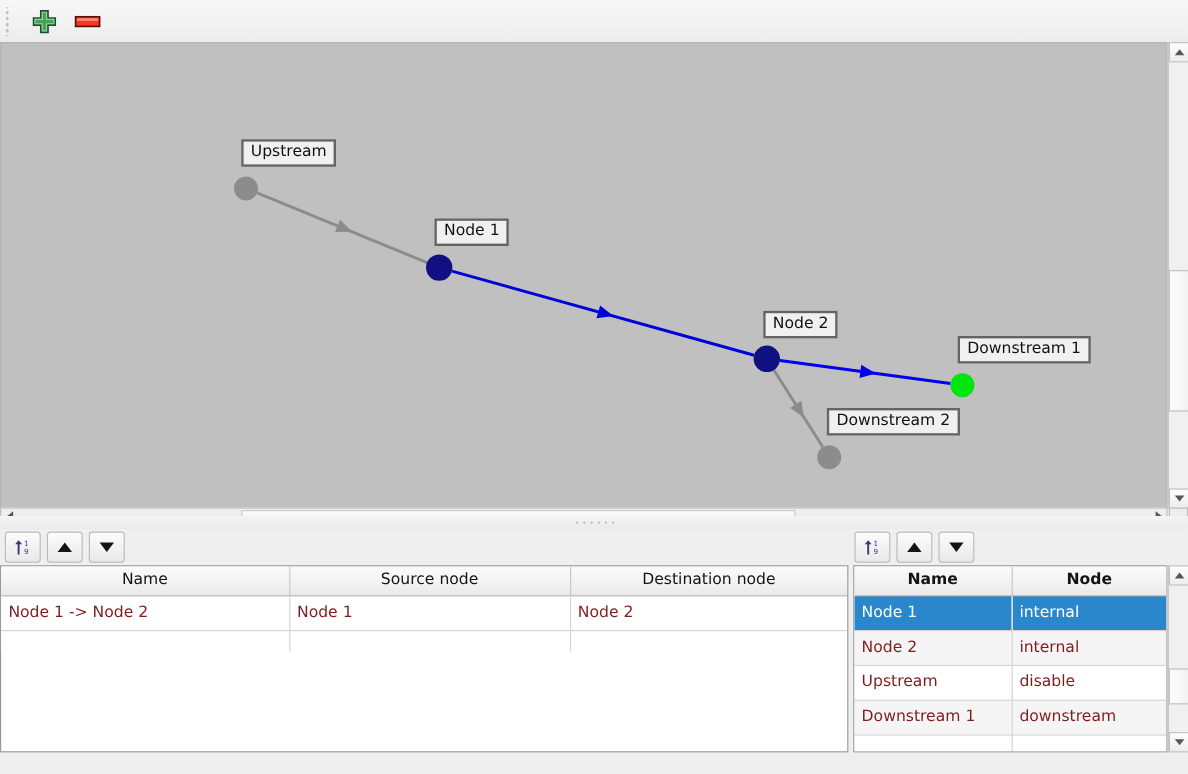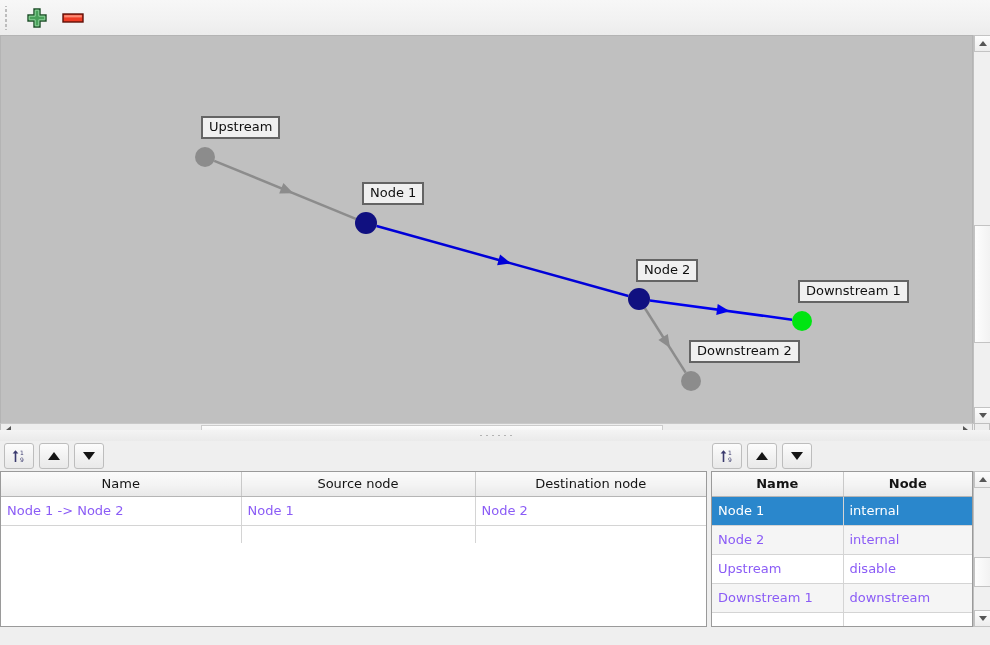--- a/index.html
+++ b/index.html
@@ -124,21 +124,21 @@
     background:linear-gradient(to bottom,#fbfbfb 0%,#f3f3f3 55%,#e9e9e9 100%);
     border-right:1px solid #c9c9c9;border-bottom:1px solid #b5b5b5;
     font-weight:normal;font-size:13px;color:#141414;text-align:center;
     box-sizing:border-box;
   }
   table.grid th:last-child{border-right:none;}
   table.grid.bold-head th{font-weight:bold;}
   table.grid td{
     height:29px;padding:0 6px;
     border-right:1px solid #d4d4d4;border-bottom:1px solid #d4d4d4;
-    font-size:13px;color:#8b5cf6;white-space:nowrap;overflow:hidden;
+    font-size:13px;color:#7f1d1d;white-space:nowrap;overflow:hidden;
     box-sizing:border-box;
   }
   table.grid td:last-child{border-right:none;}
   tr.odd td{background:#ffffff;}
   tr.even td{background:#f5f5f5;}
   tr.sel td{background:#2a87cc;color:#ffffff;}
   tr.filler td{height:18px;background:#ffffff;border-bottom:none;}
 </style>
 </head>
 <body>

